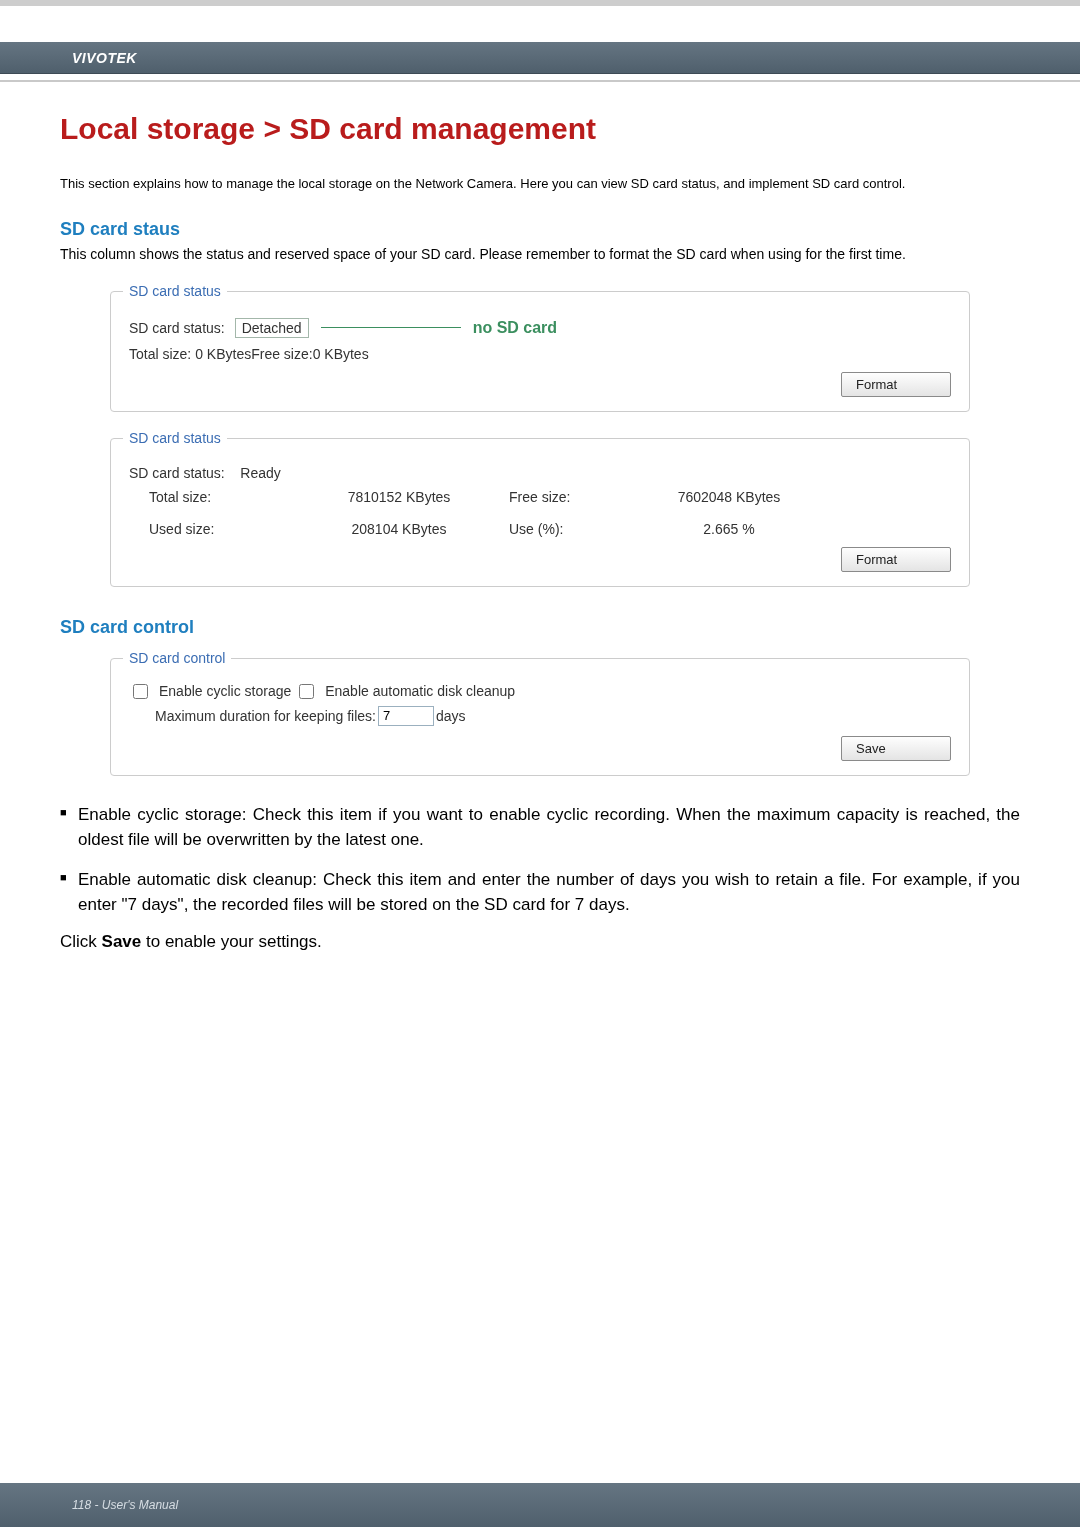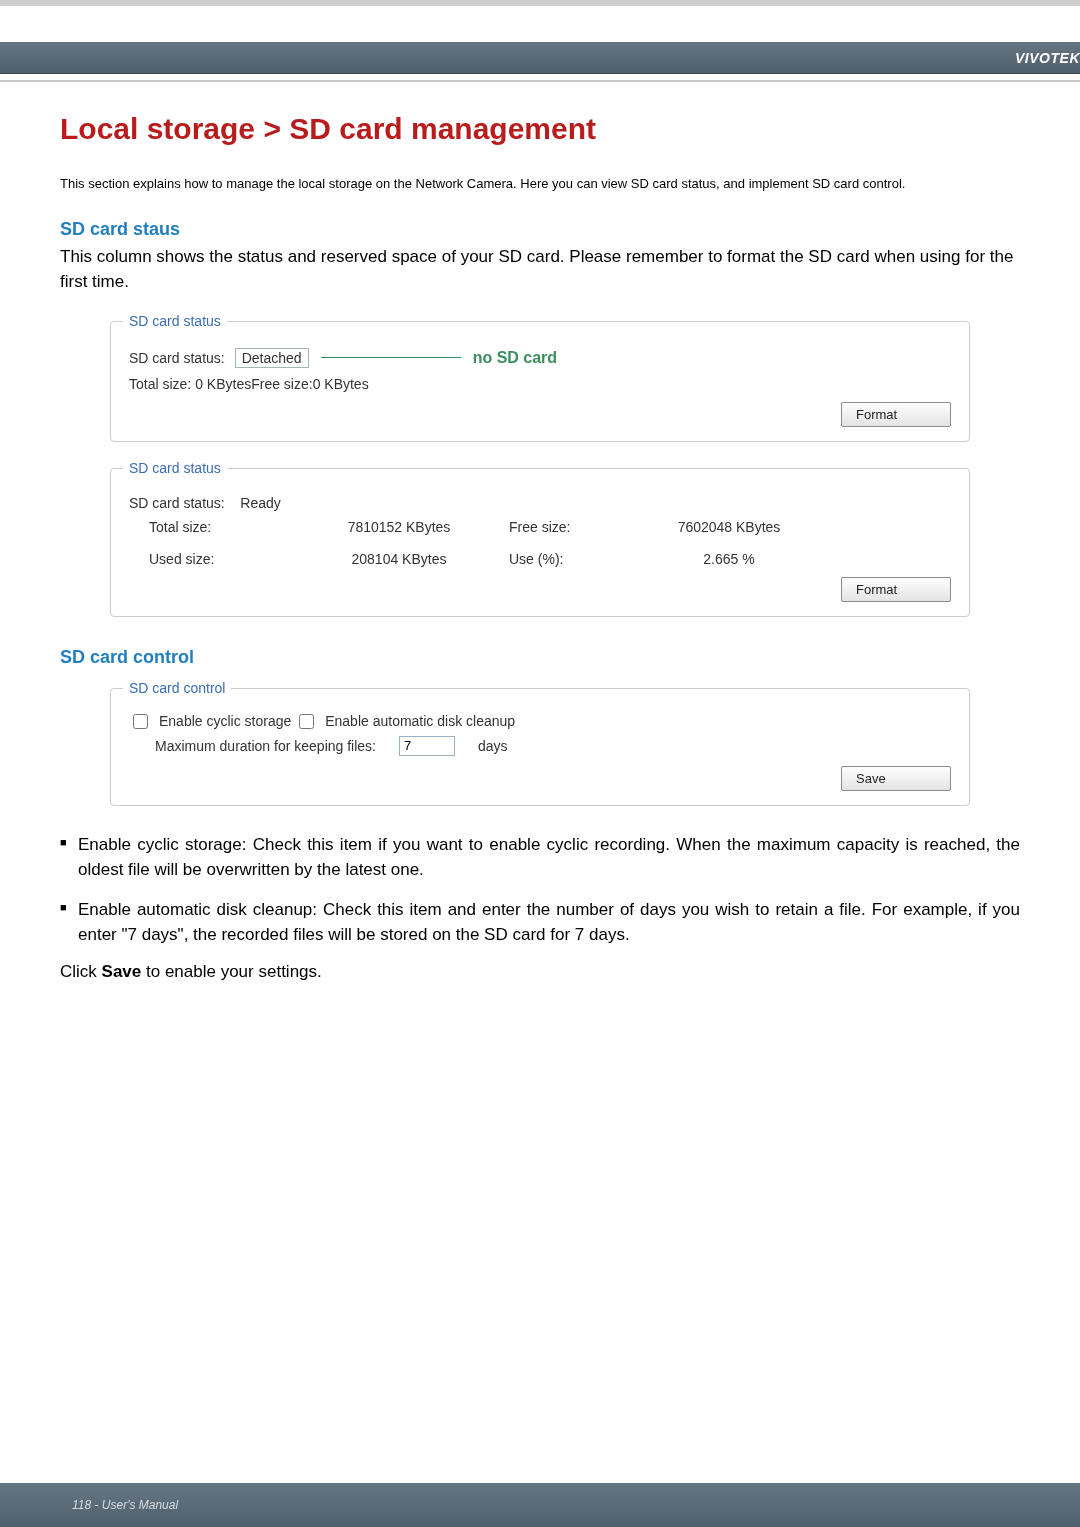--- a/index.html
+++ b/index.html
@@ -22,21 +22,20 @@
   }
   .header-band {
     background: #5a6a7a;
     background: linear-gradient(#657582, #4f5f6c);
     height: 32px;
     margin-top: 36px;
     display: flex;
     align-items: center;
     padding-left: 72px;
     border-bottom: 1px solid #3d4a55;
-    justify-content: flex-end;
   }
   .header-band .brand {
     color: #fff;
     font-style: italic;
     font-weight: bold;
     font-size: 14px;
     letter-spacing: 0.5px;
   }
   .thin-rule {
     height: 2px;
@@ -59,21 +58,21 @@
     margin: 0 0 22px 0;
   }
   .section-head {
     color: #2f7fbf;
     color: #1f7fbf;
     font-weight: bold;
     font-size: 18px;
     margin: 0 0 4px 0;
   }
   .section-expl {
-    font-size: 17px;
+    font-size: 14px;
     line-height: 1.5;
     margin: 0 0 26px 0;
   }
   
   .panel {
     border: 1px solid #ccc;
     border-radius: 4px;
     position: relative;
     margin: 0 auto 26px auto;
     width: 860px;
@@ -150,21 +149,21 @@
     margin: 4px 0;
   }
   .chk input[type=checkbox] {
     width: 15px;
     height: 15px;
   }
   .sub {
     margin-left: 26px;
     display: flex;
     align-items: center;
-    gap: 23px;
+    gap: 2px;
   }
   .numbox {
     width: 56px;
     height: 20px;
     border: 1px solid #9bb0bf;
     padding: 1px 4px;
     font-size: 13px;
   }
   ul.bullets {
     list-style: none;

